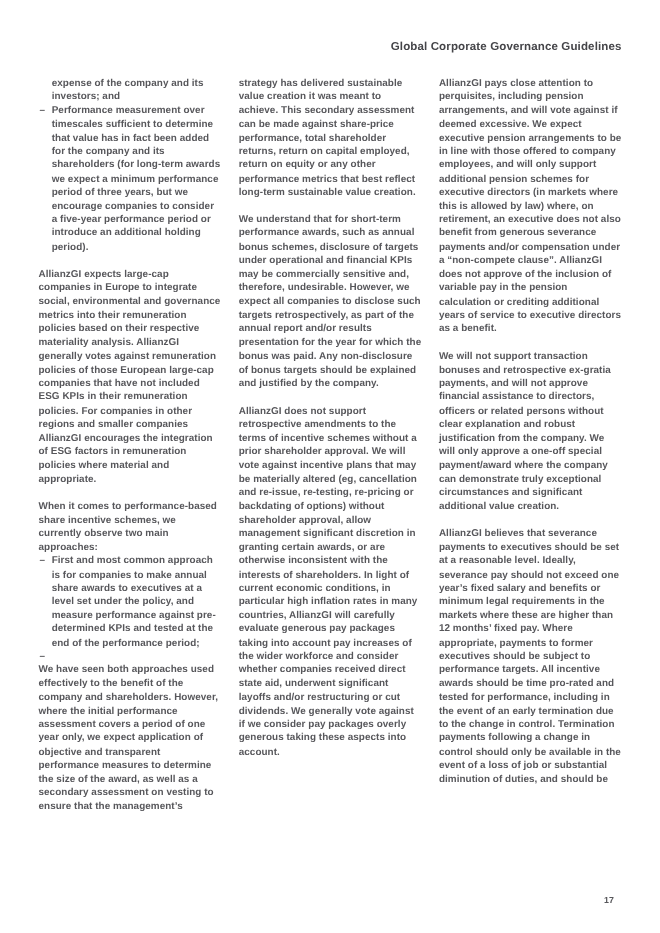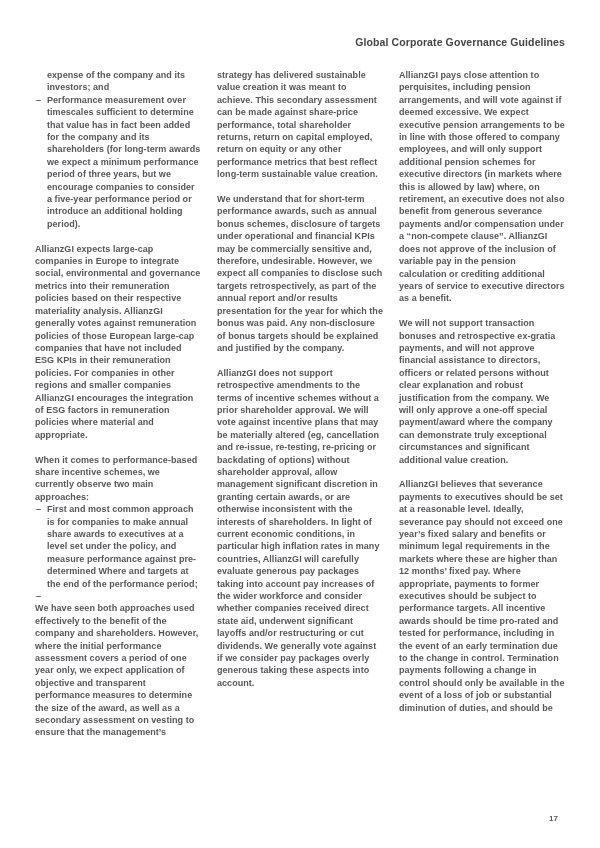--- a/index.html
+++ b/index.html
@@ -78,21 +78,21 @@
         <div class="li">
           <span class="dash">–</span>
           <span class="li-text">Performance measurement over timescales sufficient to determine that value has in fact been added for the company and its shareholders (for long-term awards we expect a minimum performance period of three years, but we encourage companies to consider a five-year performance period or introduce an additional holding period).</span>
         </div>
       </div>
       <p>AllianzGI expects large-cap companies in Europe to integrate social, environmental and governance metrics into their remuneration policies based on their respective materiality analysis. AllianzGI generally votes against remuneration policies of those European large-cap companies that have not included ESG KPIs in their remuneration policies. For companies in other regions and smaller companies AllianzGI encourages the integration of ESG factors in remuneration policies where material and appropriate.</p>
       <p class="no-gap">When it comes to performance-based share incentive schemes, we currently observe two main approaches:</p>
       <div class="list">
         <div class="li">
           <span class="dash">–</span>
-          <span class="li-text">First and most common approach is for companies to make annual share awards to executives at a level set under the policy, and measure performance against pre-determined Where and targets at the end of the performance period;</span>
+          <span class="li-text">First and most common approach is for companies to make annual share awards to executives at a level set under the policy, and measure performance against pre-determined KPIs and tested at the end of the performance period;</span>
         </div>
         <div class="li">
           <span class="dash">–</span>
         </div>
       </div>
       <p>We have seen both approaches used effectively to the benefit of the company and shareholders. However, where the initial performance assessment covers a period of one year only, we expect application of objective and transparent performance measures to determine the size of the award, as well as a secondary assessment on vesting to ensure that the management’s</p>
     </div>
 
     <div class="col">
       <p>strategy has delivered sustainable value creation it was meant to achieve. This secondary assessment can be made against share-price performance, total shareholder returns, return on capital employed, return on equity or any other performance metrics that best reflect long-term sustainable value creation.</p>

